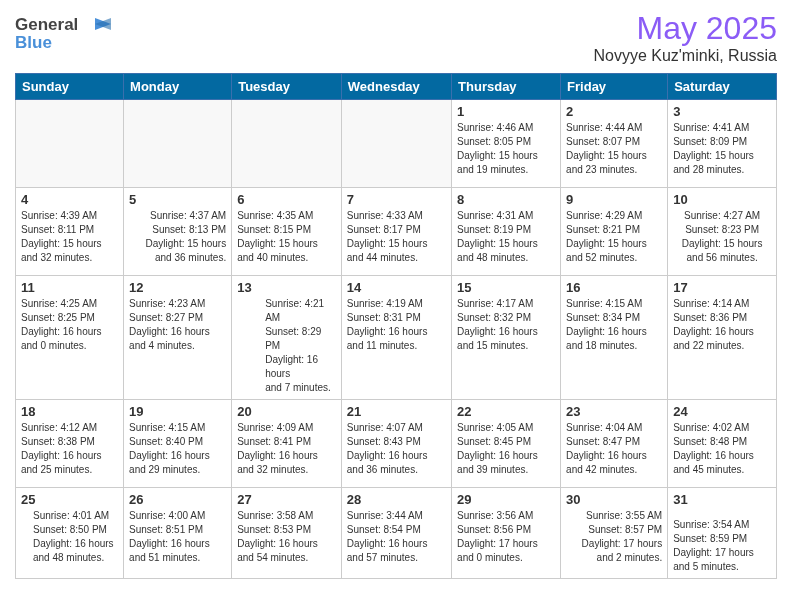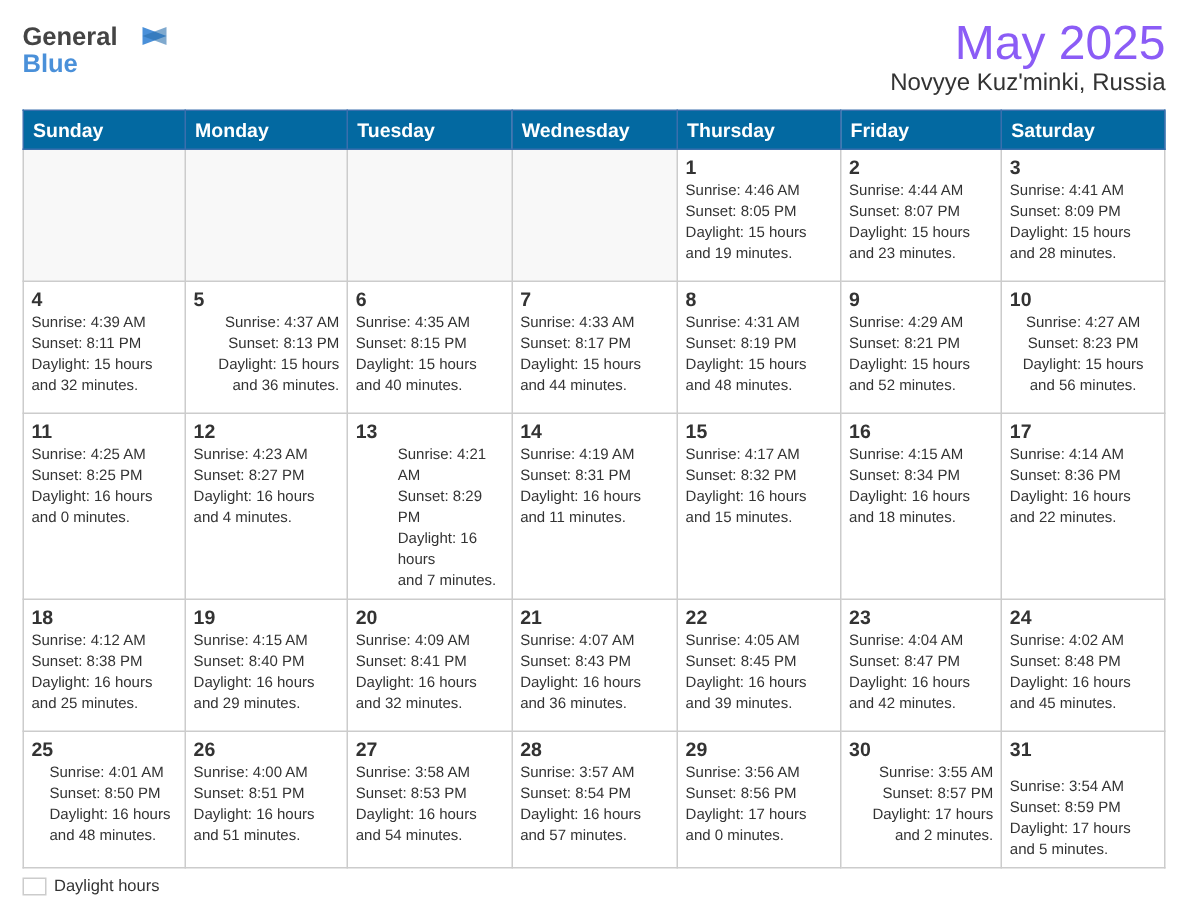--- a/index.html
+++ b/index.html
@@ -278,21 +278,21 @@
           </td>
           <td>
             <span class="day-num">27</span>
             <div class="day-info" style="white-space: pre-line;">Sunrise: 3:58 AM
 Sunset: 8:53 PM
 Daylight: 16 hours
 and 54 minutes.</div>
           </td>
           <td>
             <span class="day-num">28</span>
-            <div class="day-info" style="white-space: pre-line;">Sunrise: 3:57 AM
+            <div class="day-info" style="white-space: pre-line;">Sunrise: 3:44 AM
 Sunset: 8:54 PM
 Daylight: 16 hours
 and 57 minutes.</div>
           </td>
           <td>
             <span class="day-num">29</span>
             <div class="day-info" style="white-space: pre-line;">Sunrise: 3:56 AM
 Sunset: 8:56 PM
 Daylight: 17 hours
 and 0 minutes.</div>
@@ -308,17 +308,13 @@
             <span class="day-num">31</span>
             <div class="day-info" style="white-space: pre-line; margin-top: 11px;">Sunrise: 3:54 AM
 Sunset: 8:59 PM
 Daylight: 17 hours
 and 5 minutes.</div>
           </td>
         </tr>
       </tbody>
   </table>
 
-  <div class="legend">
-    <div class="legend-box"></div>
-    <span class="legend-text">Daylight hours</span>
-  </div>
 </div>
 
 </body></html>

